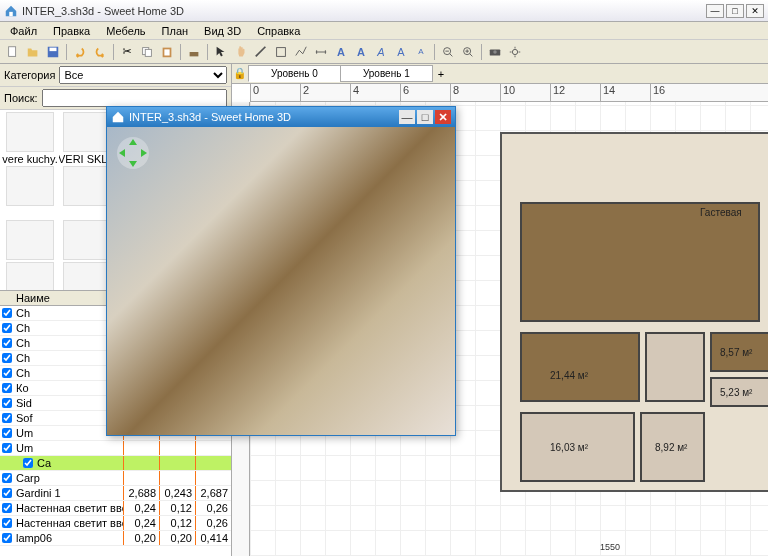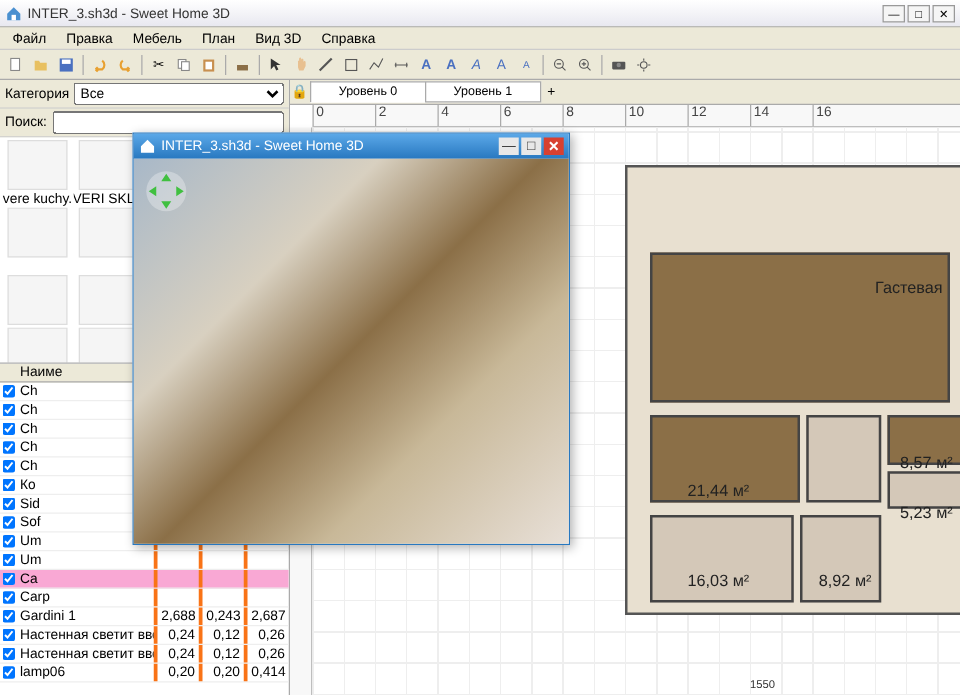--- a/index.html
+++ b/index.html
@@ -28,45 +28,45 @@
 .searchrow input { flex: 1; font-size: 11px; height: 18px; padding: 0 2px; }
 
 .furnlist { flex: 0 0 180px; overflow: hidden; background: #fff; }
 .furngrid { display: grid; grid-template-columns: repeat(4, 1fr); gap: 1px; padding: 2px; }
 .furnitem { display: flex; flex-direction: column; align-items: center; font-size: 9px; text-align: center; overflow: hidden; white-space: nowrap; }
 .furnthumb { width: 48px; height: 40px; background: #f5f5f5; border: 1px solid #ddd; margin-bottom: 1px; }
 
 .proplist { flex: 1; overflow: hidden; border-top: 1px solid #aaa; font-size: 10px; }
 .proprow { display: flex; border-bottom: 1px solid #eee; }
 .proprow.header { background: #ece9d8; border-bottom: 1px solid #aaa; }
-.proprow.sel { background: #f9a8d4; }
+.proprow.sel { background: #bef264; padding-left: 21px; }
 .proprow .chk { width: 14px; display: flex; align-items: center; justify-content: center; }
 .proprow .chk input { width: 10px; height: 10px; }
 .proprow .name { flex: 1; padding: 1px 2px; overflow: hidden; white-space: nowrap; }
-.proprow .num { width: 36px; text-align: right; padding: 1px 3px; border-left: 3px solid #f97316; }
+.proprow .num { width: 36px; text-align: right; padding: 1px 3px; border-left: 1px solid #f97316; }
 
 .levels { height: 20px; background: #ece9d8; display: flex; align-items: center; border-bottom: 1px solid #aaa; }
 .levels .lockicon { width: 16px; display: flex; justify-content: center; }
 .levels .tab { padding: 2px 22px; border: 1px solid #aaa; background: #fff; margin-right: -1px; font-size: 10px; }
 .levels .tab.active { background: #fff; border-bottom: 1px solid #fff; }
 .levels .add { padding: 2px 6px; }
 
 .planarea { flex: 1; background: #fff; position: relative; overflow: hidden; }
 .ruler-h { position: absolute; top: 0; left: 18px; right: 0; height: 18px; background: #f8f8f8; border-bottom: 1px solid #aaa; display: flex; font-size: 9px; color: #444; }
 .ruler-h span { border-left: 1px solid #aaa; padding-left: 2px; width: 50px; }
 .ruler-v { position: absolute; top: 18px; left: 0; bottom: 0; width: 18px; background: #f8f8f8; border-right: 1px solid #aaa; }
 .plan { position: absolute; top: 18px; left: 18px; right: 0; bottom: 0; background:
   repeating-linear-gradient(0deg, #eee 0, #eee 1px, transparent 1px, transparent 25px),
   repeating-linear-gradient(90deg, #eee 0, #eee 1px, transparent 1px, transparent 25px),
   #fff; }
 .floorplan { position: absolute; left: 250px; top: 30px; width: 280px; height: 360px; }
 .floorplan .outline { position: absolute; inset: 0; border: 2px solid #555; background: #e8e0d0; }
 .floorplan .room { position: absolute; background: #8b6f47; border: 2px solid #444; }
 .floorplan .room.light { background: #d4c8b8; }
-.floorplan .roomlabel { position: absolute; font-size: 13px; color: #222; margin-top: 15px; }
+.floorplan .roomlabel { position: absolute; font-size: 10px; color: #222; }
 
 .viewer3d { position: absolute; left: 106px; top: 106px; width: 350px; height: 330px; border: 1px solid #2878c0; background: #fff; box-shadow: 2px 2px 8px rgba(0,0,0,.3); z-index: 100; }
 .viewer3d .vtitle { height: 20px; background: linear-gradient(#5ba8e8, #2878c0); color: #fff; display: flex; align-items: center; padding: 0 4px; font-size: 11px; }
 .viewer3d .vtitle .t { flex: 1; }
 .viewer3d .vtitle .cbtn { width: 16px; height: 14px; background: #d84030; color: #fff; display: flex; align-items: center; justify-content: center; font-weight: bold; margin-left: 2px; }
 .viewer3d .vtitle .mbtn { width: 16px; height: 14px; background: #e8e8e8; color: #333; display: flex; align-items: center; justify-content: center; margin-left: 2px; }
 .viewer3d .vbody { position: absolute; top: 20px; left: 0; right: 0; bottom: 0; background: linear-gradient(135deg, #a8b8c8 0%, #d8d0c0 30%, #8b6f47 50%, #c8b898 70%, #e8e0d8 100%); }
 .viewer3d .navcross { position: absolute; top: 8px; left: 8px; width: 36px; height: 36px; }
 .viewer3d .navcross svg { width: 100%; height: 100%; }
 

